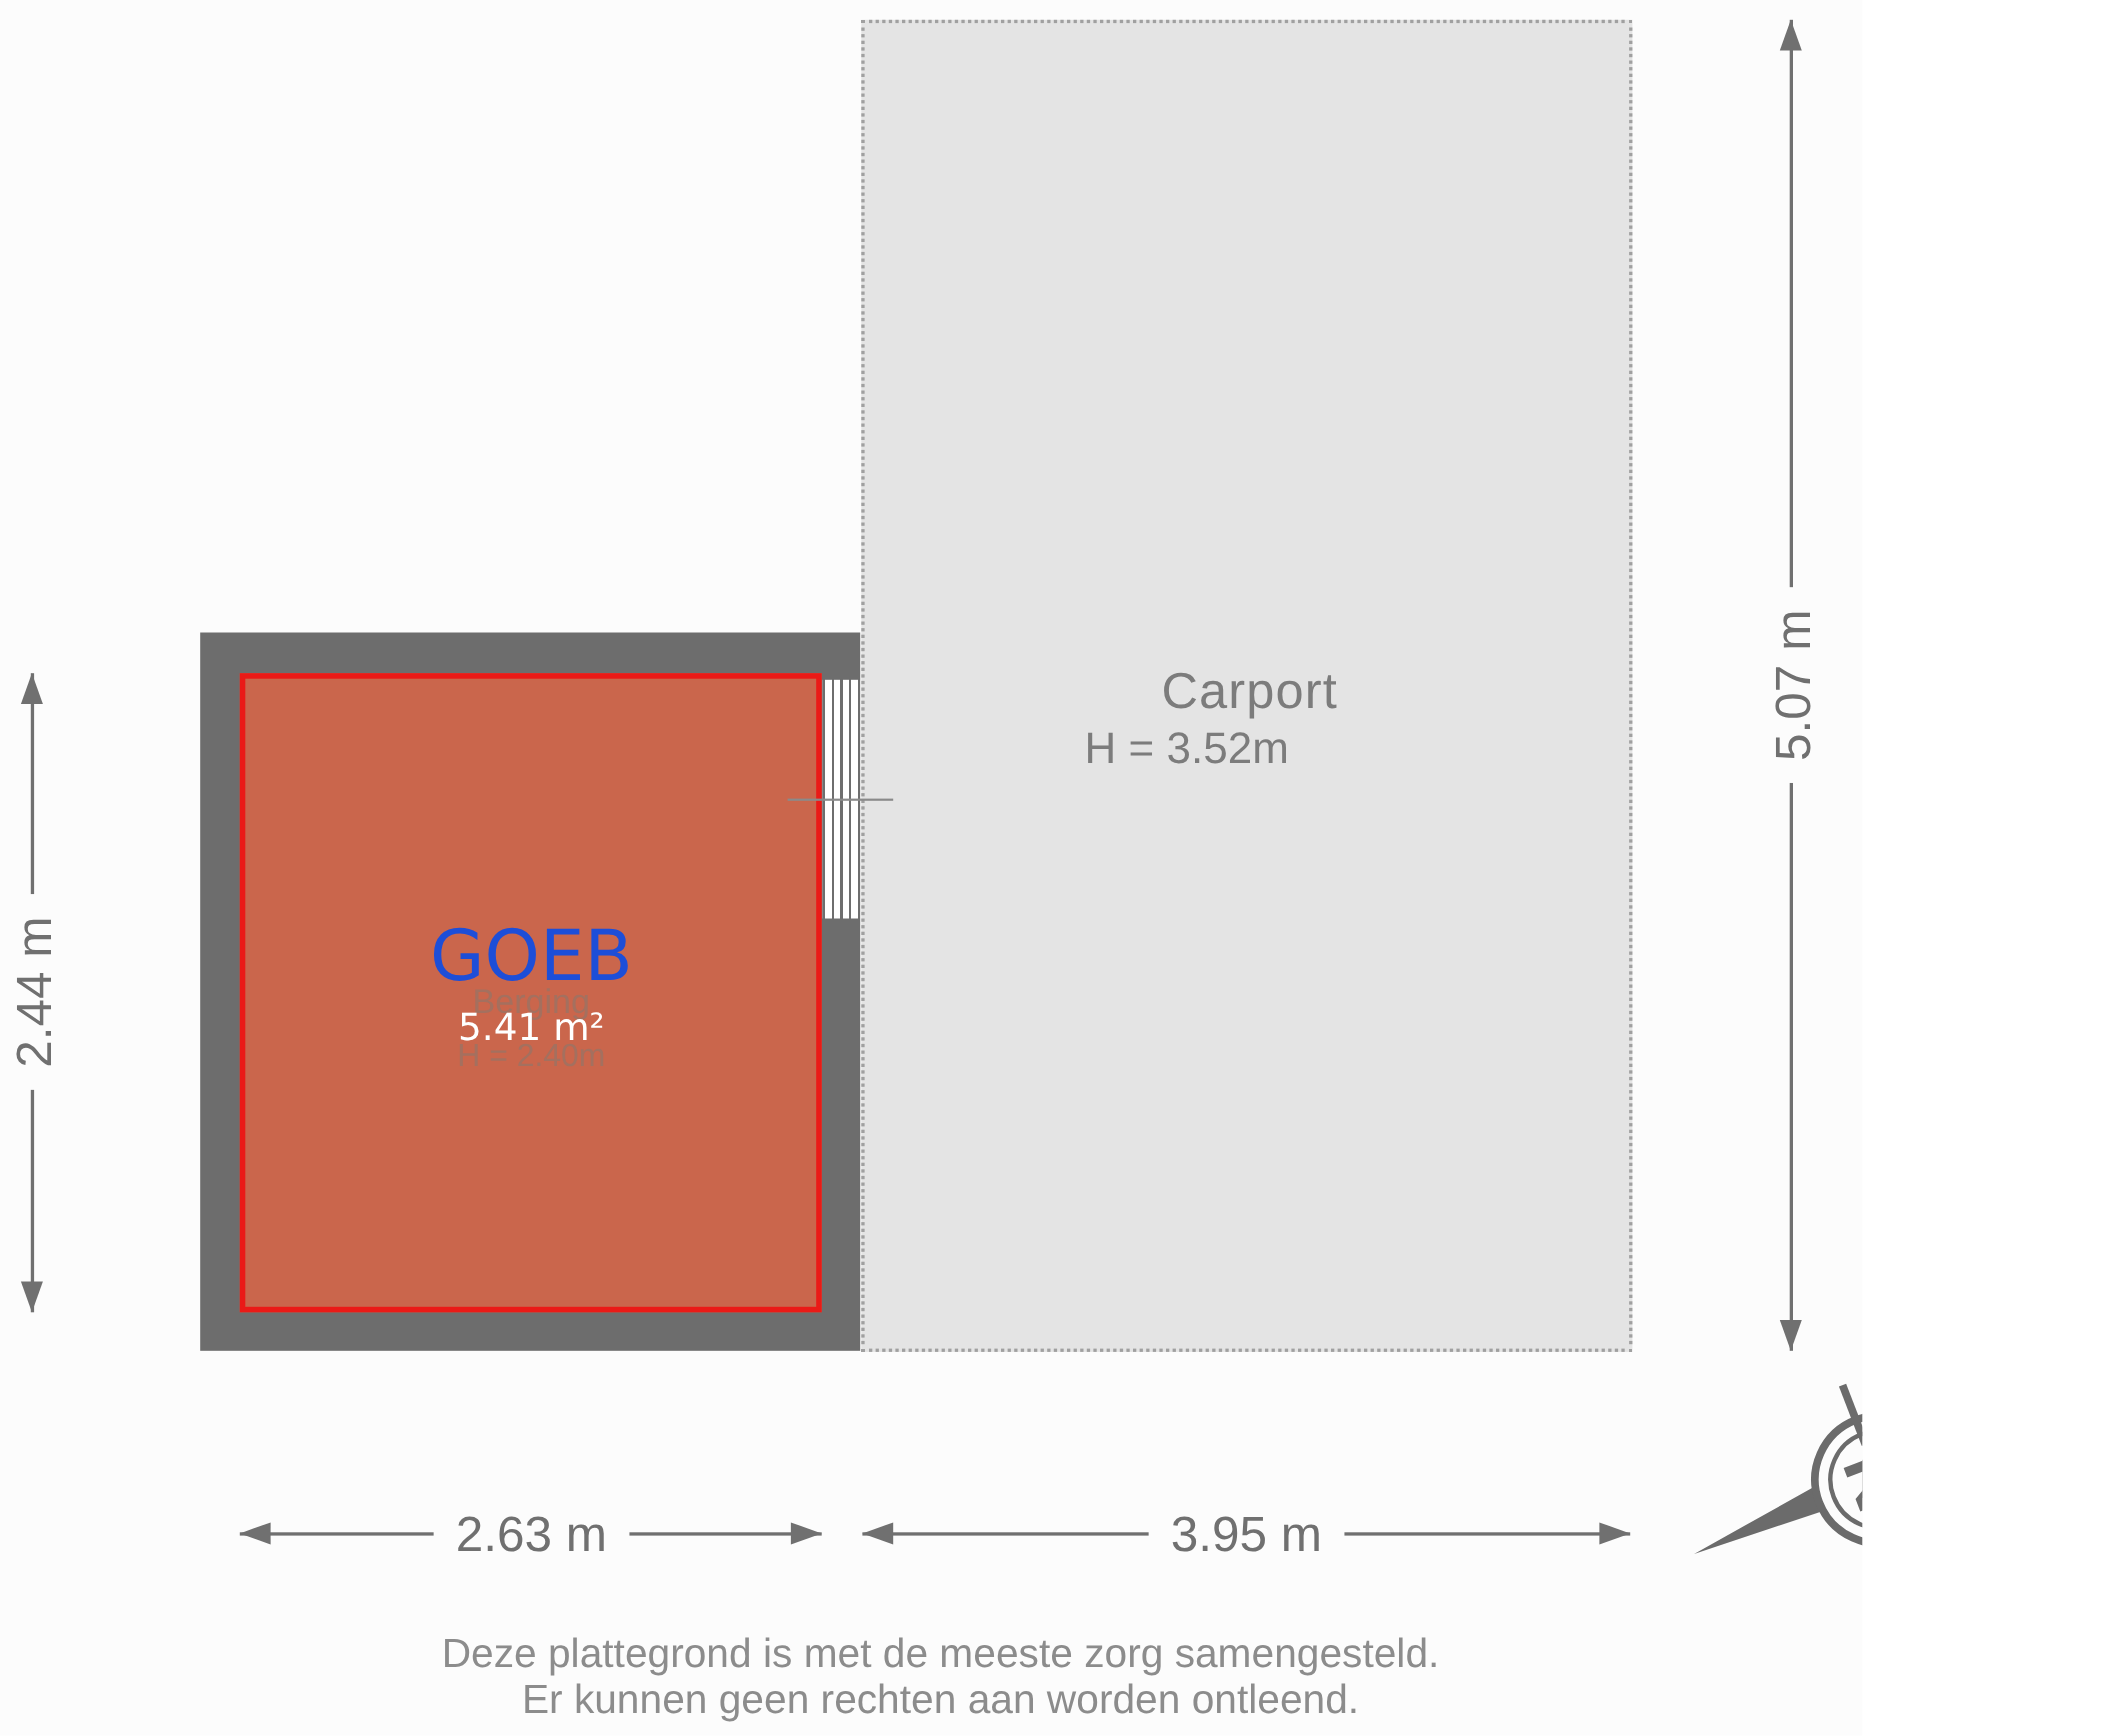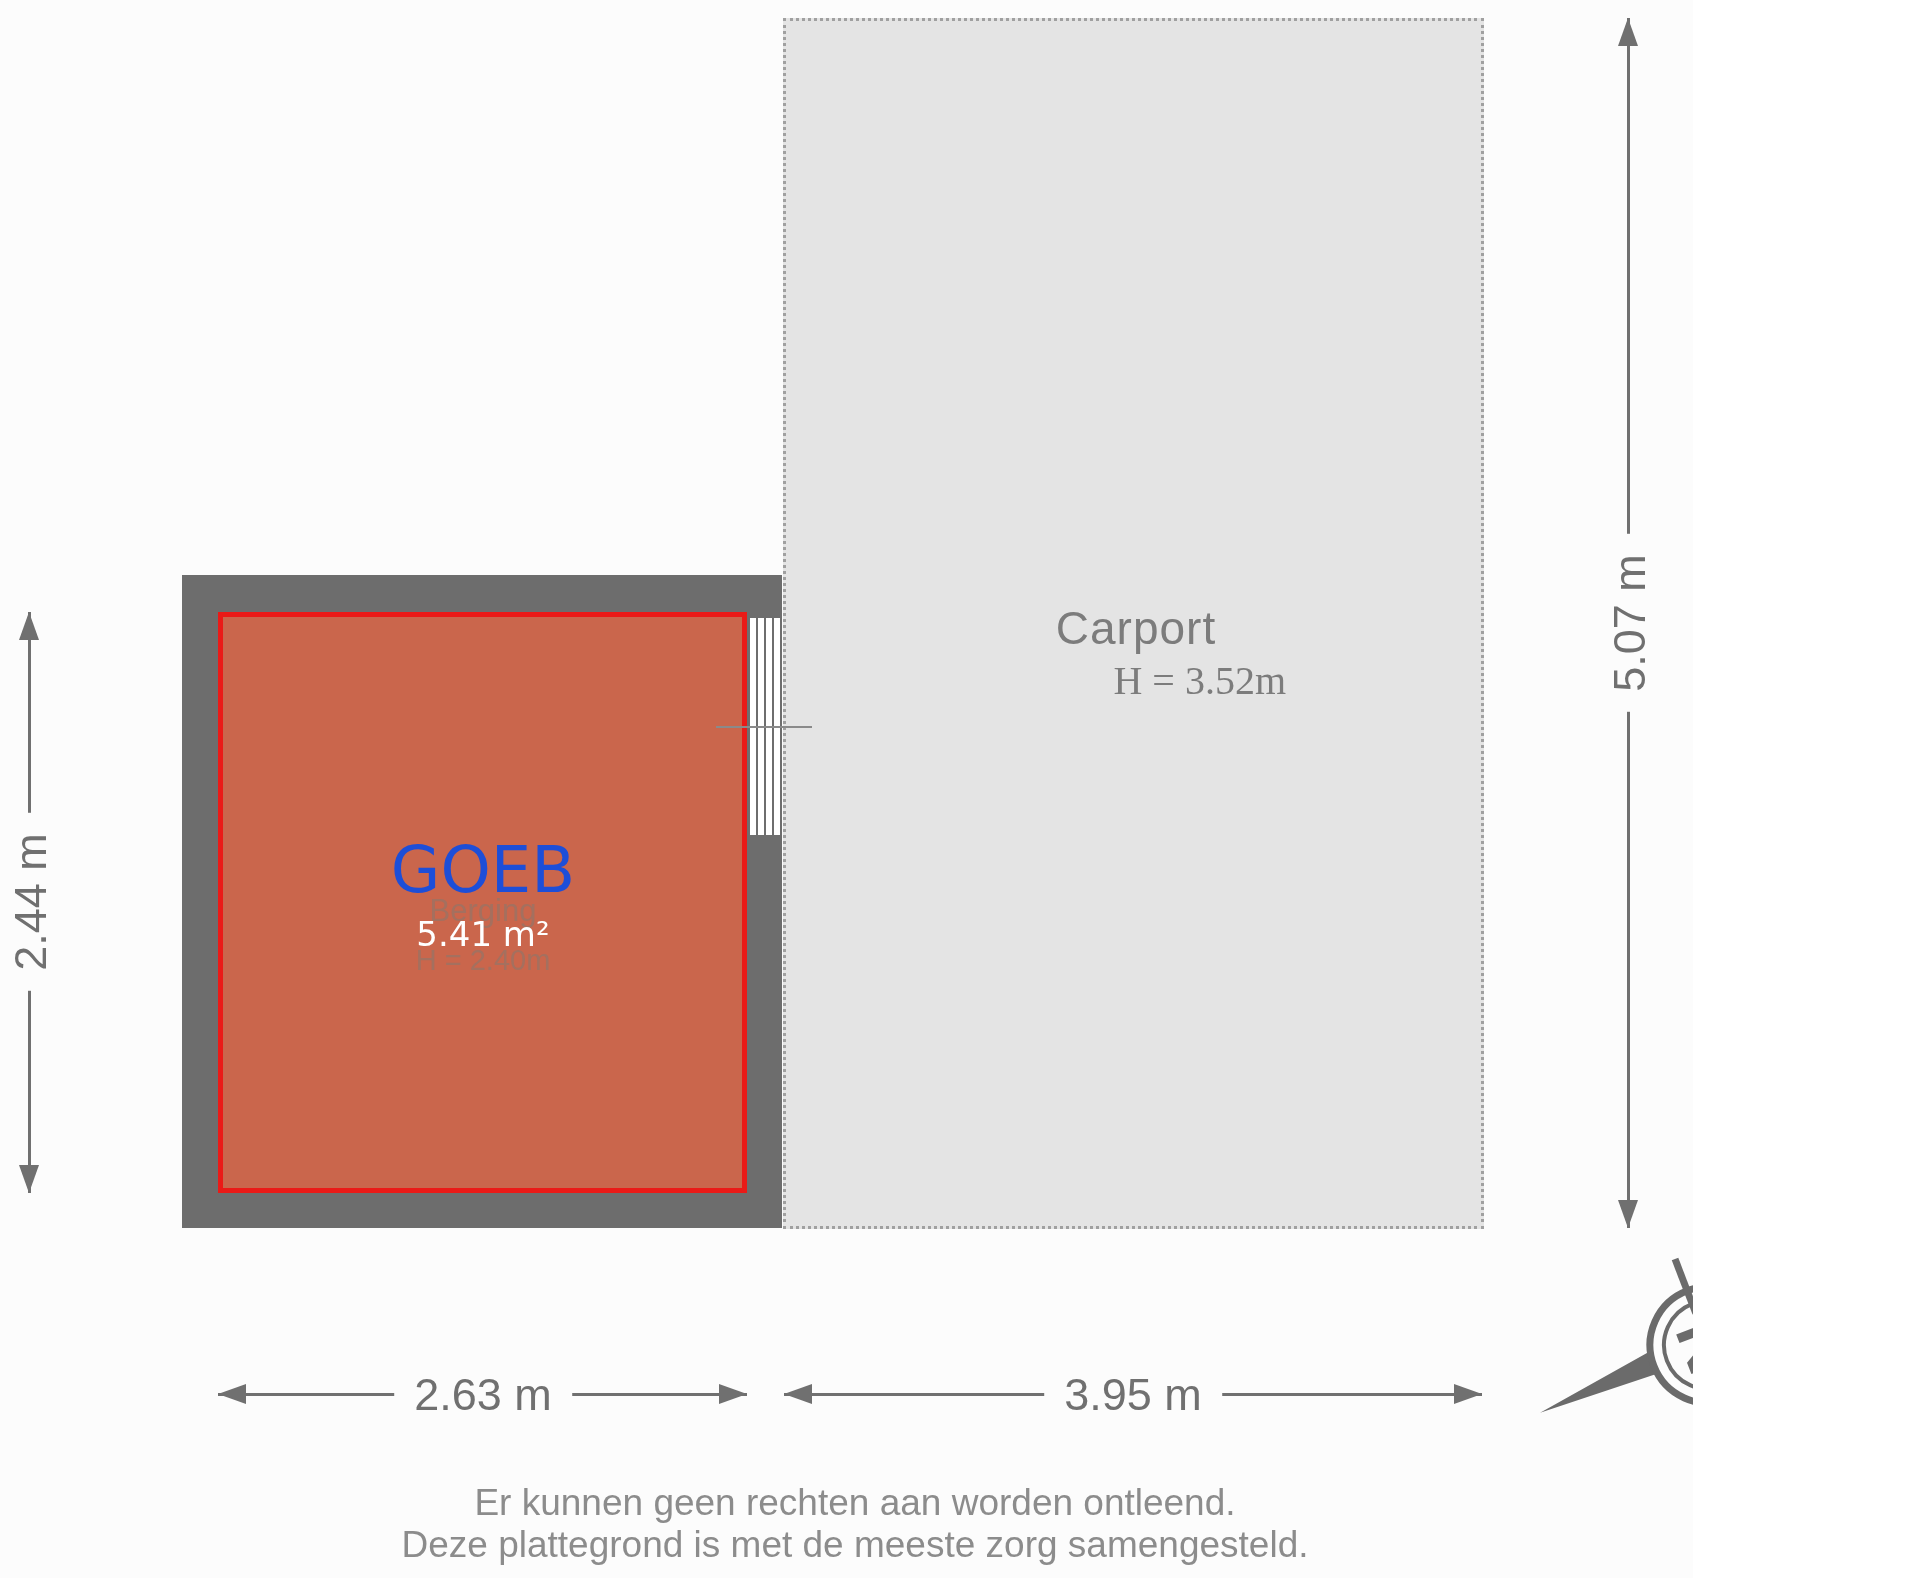--- a/index.html
+++ b/index.html
@@ -11,22 +11,22 @@
   
   .carport{
     left:783px;top:18px;width:701px;height:1211px;
     background:#e4e4e4;border:3px dotted #a0a0a0;box-sizing:border-box;
   }
   .carport-name{
     left:986px;top:604px;width:300px;text-align:center;
     font-size:46px;line-height:48px;color:#7c7c7c;letter-spacing:1px;
   }
   .carport-h{
-    left:986px;top:660px;width:300px;text-align:right;
-    font-size:40px;line-height:42px;color:#7c7c7c;font-family:Liberation Serif, serif;
+    left:986px;top:660px;width:300px;text-align:left;
+    font-size:40px;line-height:42px;color:#7c7c7c;
   }
   
   .wall{left:182px;top:575px;width:600px;height:653px;background:#6d6d6d;}
   .room{
     left:218px;top:612px;width:529px;height:581px;
     background:#ca664c;border:5px solid #ea1a17;box-sizing:border-box;
   }
   .window{
     left:748px;top:618px;width:34px;height:217px;
     background:repeating-linear-gradient(to right,#6e6e6e 0 2px,#ffffff 2px 8px);
@@ -103,17 +103,17 @@
       <polygon points="-181,3 96,-37 70,-4 99,45 20,12"></polygon>
       <circle cx="0" cy="0" r="58" fill="#fcfcfc" stroke="#6b6b6b" stroke-width="7"></circle>
       <circle cx="0" cy="0" r="44" fill="none" stroke="#6b6b6b" stroke-width="4"></circle>
       <line x1="0" y1="-92" x2="0" y2="-34" stroke="#6b6b6b" stroke-width="7"></line>
       <line x1="0" y1="34" x2="0" y2="92" stroke="#6b6b6b" stroke-width="7"></line>
       <text transform="rotate(90)" x="0" y="26" text-anchor="middle" font-family="Liberation Sans, sans-serif" font-size="72" font-weight="bold" fill="#6b6b6b">N</text>
     </g>
   </svg>
 
   <div class="abs disclaimer">
+    <div>Deze plattegrond is met de meeste zorg samengesteld.</div>
     <div>Er kunnen geen rechten aan worden ontleend.</div>
-    <div>Deze plattegrond is met de meeste zorg samengesteld.</div>
   </div>
 
 </div>
 
 </body></html>

